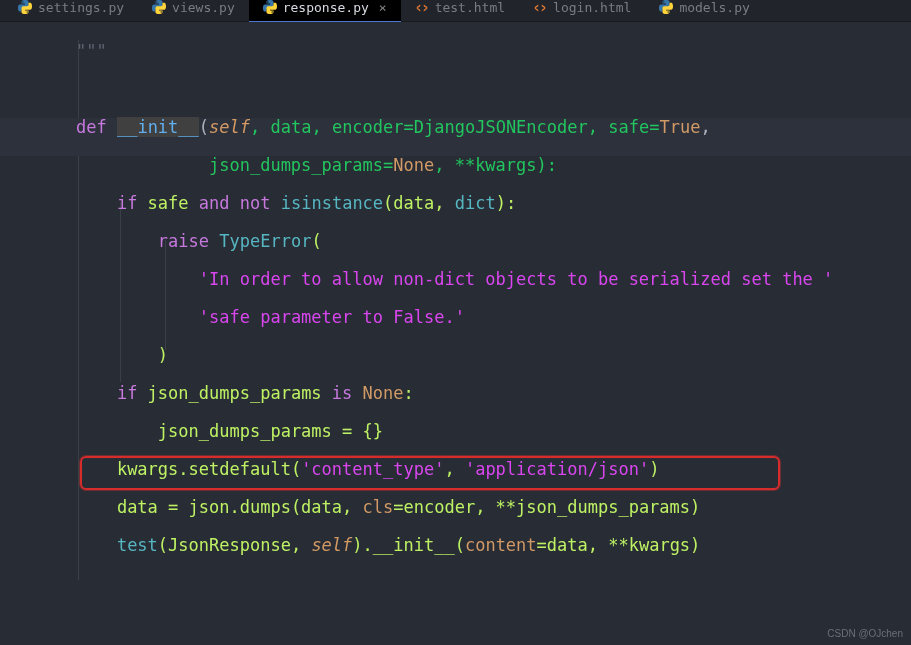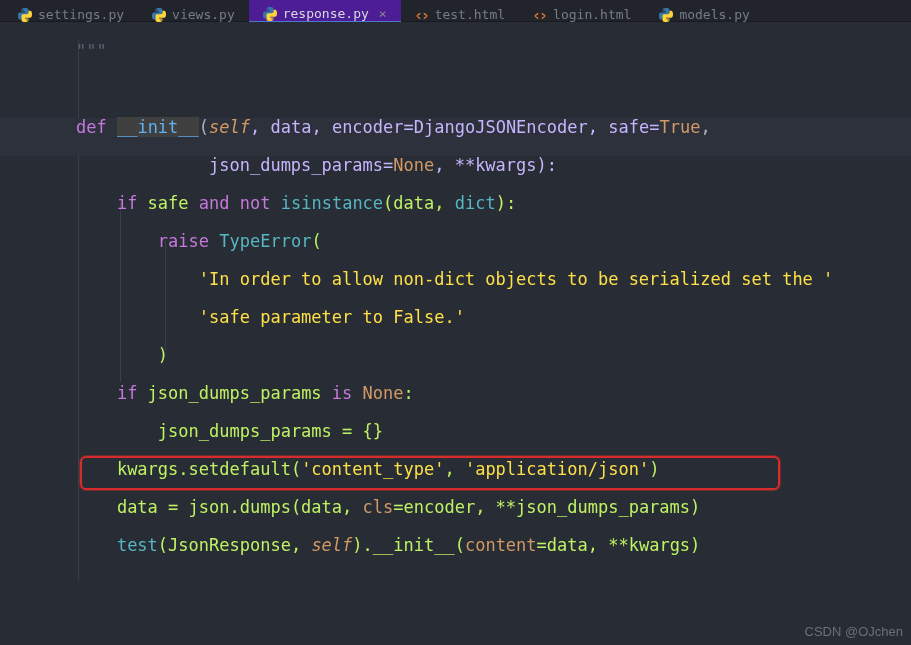--- a/index.html
+++ b/index.html
@@ -14,31 +14,31 @@
   .tabbar {
     height:22px;
     display:flex;
     align-items:flex-start;
     background:#21252b;
     border-bottom:1px solid #181a1f;
     padding-left:4px;
   }
   .tab {
     display:flex;
-    align-items:flex-end;
+    align-items:flex-start;
     padding:0 14px;
     height:22px;
     font-size:13px;
     color:#777c85;
     cursor:pointer;
     position:relative;
     gap:6px;
   }
   .tab.active {
-    background:#4c1d95;
+    background:#000000;
     color:#d7dae0;
     border-bottom:1px solid #4d78cc;
   }
   .tab .close {
     font-size:13px;
     color:#888;
     margin-left:4px;
   }
   .py-icon { color:#3572A5; width:14px; height:14px; display:inline-block;}
   .html-icon { color:#e37933; width:14px; height:14px; display:inline-block;}
@@ -47,24 +47,24 @@
     height:623px;
     background:#282c34;
   }
   .lines { padding:10px 0 10px 35px; line-height:38px; }
   .line { white-space:pre; font-family:inherit; position:relative;}
   .hl-line { background:#2c313c; position:absolute; left:0; right:0; height:38px; z-index:0;}
   .line-content { position:relative; z-index:1;}
   .kw { color:#c678dd;margin-top:9px; }
   .fn-name { color:#61afef; background:#404040;}
   .self { color:#d49a64; font-style:italic;}
-  .param { color:#c4b5fd; }
+  .param { color:#22c55e; }
   .builtin { color:#56b6c2; }
   .const { color:#d19a66; }
-  .str { color:#fde047; }
+  .str { color:#d946ef; }
   .punct { color:#abb2bf; }
   .reg { color:#bef264;}
   .dq { color:#5c6370; }
   .red-box {
     position:absolute;
     border:2.5px solid #d62c2c;
     border-radius:6px;
     left:80px; width:700px;
     top:434px; height:34px;
     z-index:5;
@@ -72,21 +72,21 @@
   }
   .indent-bar {
     position:absolute;
     width:1px;
     background:#3b4048;
     z-index:0;
   }
   .watermark {
     position:absolute;
     right:8px; bottom:6px;
-    font-size:13px;
+    font-size:10px;
     color:#6a7079;
     font-family:sans-serif;
   }
 </style>
 </head>
 <body>
 
 <div class="tabbar" id="tabbar">
     <div class="tab">
       <span class="py-icon"><svg viewBox="0 0 16 16" width="14" height="14">

